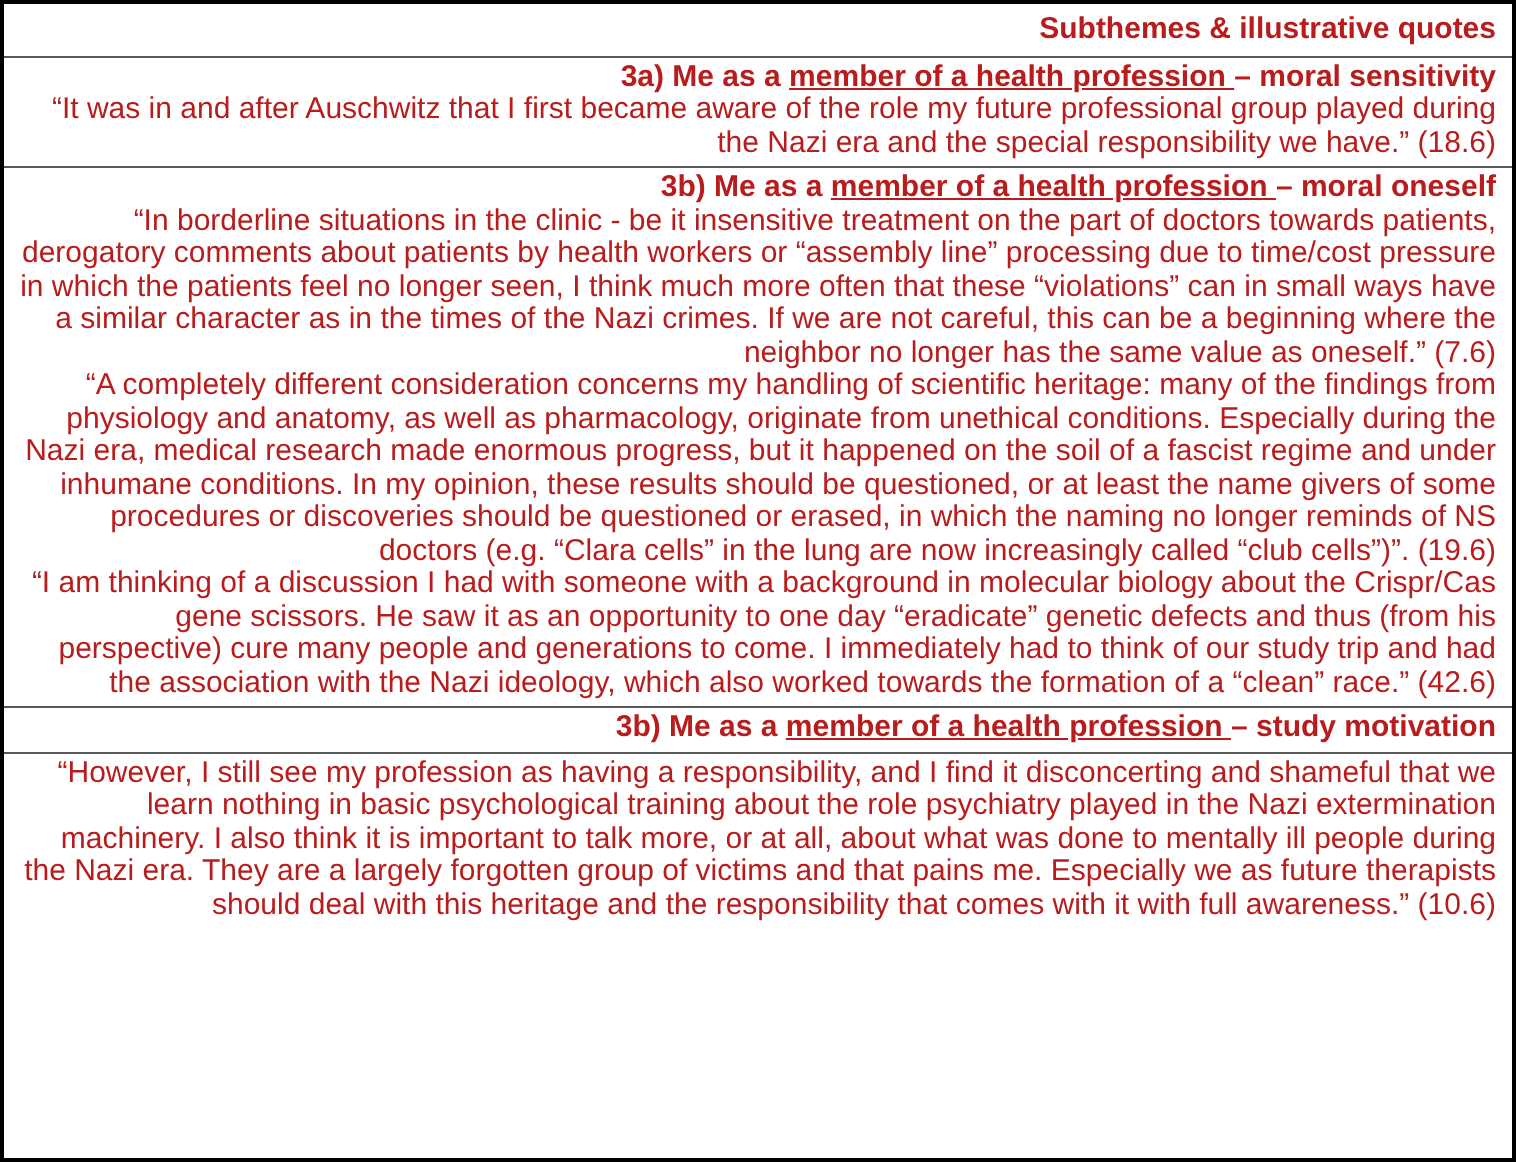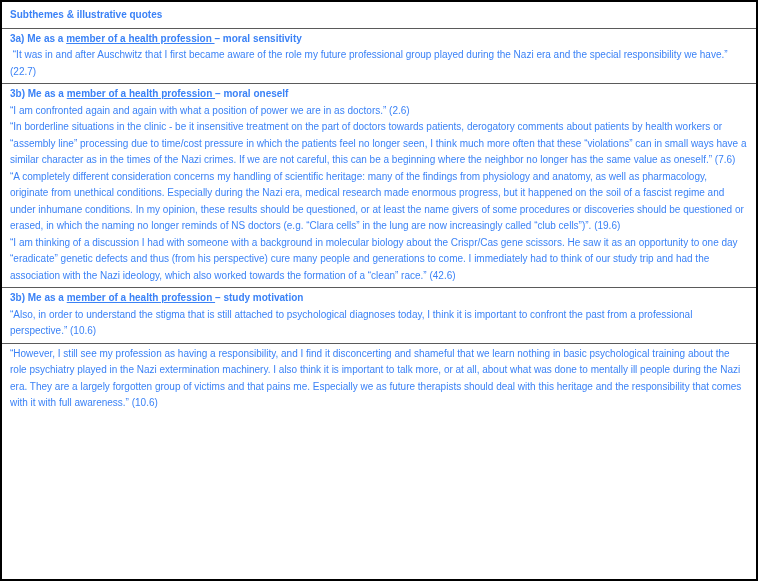--- a/index.html
+++ b/index.html
@@ -7,24 +7,25 @@
     padding: 0;
     background: #ffffff;
   }
   .doc {
     box-sizing: border-box;
     width: 758px;
     height: 581px;
     border: 2px solid #000000;
     background: #ffffff;
     font-family: "Liberation Sans", "DejaVu Sans", sans-serif;
-    font-size: 10px;
+    font-size: 15px;
     line-height: 16.5px;
-    color: #3b82f6;
+    color: #b91c1c;
     overflow: hidden;
+    text-align: right;
   }
   .hdr {
     font-weight: bold;
     padding: 5px 8px 4px 8px;
     border-bottom: 1px solid #5a5a5a;
   }
   section {
     padding: 2px 8px 3px 8px;
     border-bottom: 1px solid #5a5a5a;
   }
@@ -46,33 +47,31 @@
 </style>
 </head>
 <body>
 
 <div class="doc">
 
   <div class="hdr">Subthemes &amp; illustrative quotes</div>
 
   <section>
     <p class="heading"><span>3a) Me as a </span><span class="u">member of a health profession </span><span>– moral sensitivity</span></p>
-    <p class="quote"> “It was in and after Auschwitz that I first became aware of the role my future professional group played during the Nazi era and the special responsibility we have.” (22.7)</p>
+    <p class="quote"> “It was in and after Auschwitz that I first became aware of the role my future professional group played during the Nazi era and the special responsibility we have.” (18.6)</p>
   </section>
 
   <section>
     <p class="heading"><span>3b) Me as a </span><span class="u">member of a health profession </span><span>– moral oneself</span></p>
-    <p class="quote">“I am confronted again and again with what a position of power we are in as doctors.” (2.6)</p>
     <p class="quote">“In borderline situations in the clinic - be it insensitive treatment on the part of doctors towards patients, derogatory comments about patients by health workers or “assembly line” processing due to time/cost pressure in which the patients feel no longer seen, I think much more often that these “violations” can in small ways have a similar character as in the times of the Nazi crimes. If we are not careful, this can be a beginning where the neighbor no longer has the same value as oneself.” (7.6)</p>
     <p class="quote">“A completely different consideration concerns my handling of scientific heritage: many of the findings from physiology and anatomy, as well as pharmacology, originate from unethical conditions. Especially during the Nazi era, medical research made enormous progress, but it happened on the soil of a fascist regime and under inhumane conditions. In my opinion, these results should be questioned, or at least the name givers of some procedures or discoveries should be questioned or erased, in which the naming no longer reminds of NS doctors (e.g. “Clara cells” in the lung are now increasingly called “club cells”)”. (19.6)</p>
     <p class="quote">“I am thinking of a discussion I had with someone with a background in molecular biology about the Crispr/Cas gene scissors. He saw it as an opportunity to one day “eradicate” genetic defects and thus (from his perspective) cure many people and generations to come. I immediately had to think of our study trip and had the association with the Nazi ideology, which also worked towards the formation of a “clean” race.” (42.6)</p>
   </section>
 
   <section>
     <p class="heading"><span>3b) Me as a </span><span class="u">member of a health profession </span><span>– study motivation</span></p>
-    <p class="quote">“Also, in order to understand the stigma that is still attached to psychological diagnoses today, I think it is important to confront the past from a professional perspective.” (10.6)</p>
   </section>
 
   <section>
     <p class="quote">“However, I still see my profession as having a responsibility, and I find it disconcerting and shameful that we learn nothing in basic psychological training about the role psychiatry played in the Nazi extermination machinery. I also think it is important to talk more, or at all, about what was done to mentally ill people during the Nazi era. They are a largely forgotten group of victims and that pains me. Especially we as future therapists should deal with this heritage and the responsibility that comes with it with full awareness.” (10.6)</p>
   </section>
 
 </div>
 
 </body></html>

